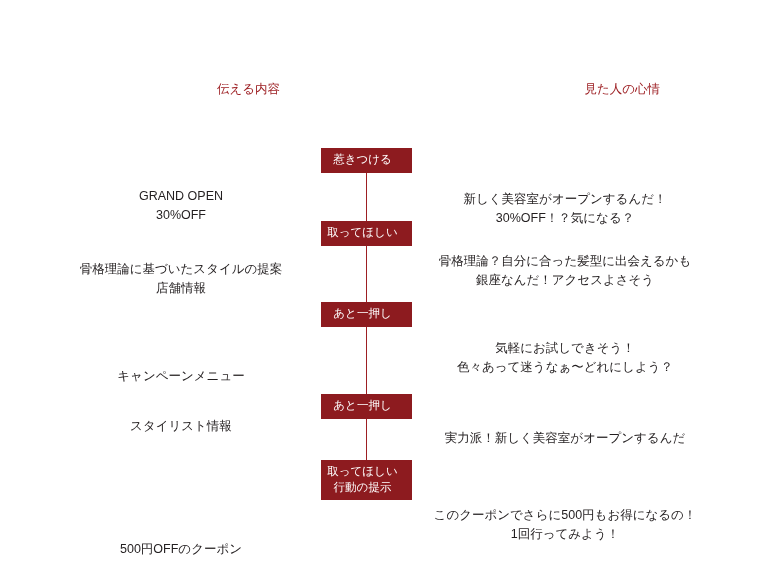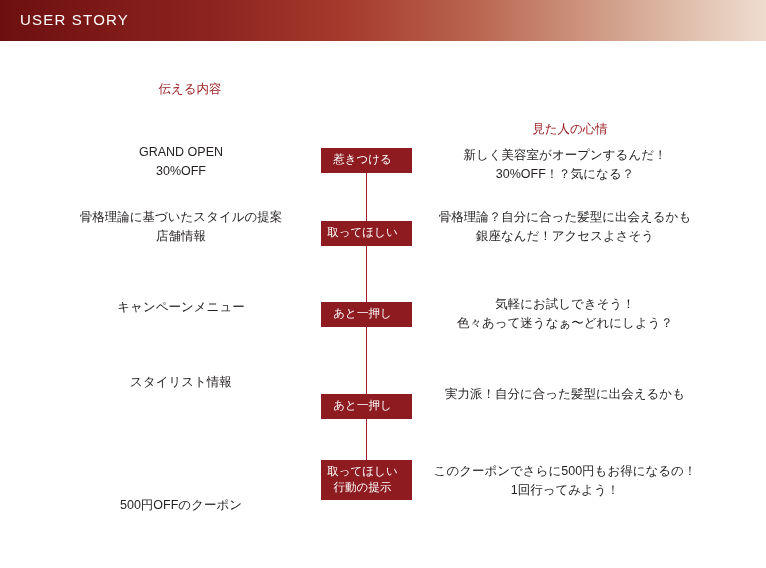--- a/index.html
+++ b/index.html
@@ -35,25 +35,25 @@
     color: #ffffff;
     font-size: 15px;
     letter-spacing: 1.2px;
     font-weight: normal;
   }
   
   .col-head {
     position: absolute;
     color: #9d1f23;
     font-size: 12.5px;
-    text-align: center;
+    text-align: right;
     white-space: nowrap;
   }
   .col-head.left  { left: 100px; top: 81px; width: 180px; }
-  .col-head.right { left: 480px; top: 81px; width: 180px; margin-top: 40px; }
+  .col-head.right { left: 480px; top: 81px; width: 180px; }
 
   
   .spine {
     position: absolute;
     left: 366px;
     top: 150px;
     width: 1px;
     height: 335px;
     background: #9d1f23;
   }
@@ -64,20 +64,21 @@
     left: 0;
     width: 766px;
   }
   .left-text, .right-text {
     position: absolute;
     font-size: 12.5px;
     color: #231f20;
     line-height: 1.55;
     text-align: center;
     white-space: pre-line;
+    margin-top: 44px;
   }
   .left-text  { left: 60px;  width: 242px; }
   .right-text { left: 420px; width: 290px; }
 
   .chip {
     position: absolute;
     left: 321px;
     width: 91px;
     background: #8d1b1f;
     color: #ffffff;
@@ -87,56 +88,53 @@
     padding: 4px 8px 5px 0;
     box-sizing: border-box;
     white-space: pre-line;
   }
 </style>
 </head>
 <body>
 
 <div class="slide">
 
-  <div class="header">
-    <div class="header-title">USER STORY</div>
-  </div>
 
   <div class="col-head left">伝える内容</div>
   <div class="col-head right">見た人の心情</div>
 
   <div class="spine"></div>
 
   <div class="row" style="top:0">
     <div class="left-text" style="top:143px">GRAND OPEN
 30%OFF</div>
     <div class="chip" style="top:148px">惹きつける</div>
     <div class="right-text" style="top:146px">新しく美容室がオープンするんだ！
 30%OFF！？気になる？</div>
   </div>
 
   <div class="row" style="top:0">
-    <div class="left-text" style="top:208px">骨格理論に基づいたスタイルの提案
+    <div class="left-text" style="top:216px">骨格理論に基づいたスタイルの提案
 店舗情報</div>
     <div class="chip" style="top:221px">取ってほしい</div>
     <div class="right-text" style="top:208px">骨格理論？自分に合った髪型に出会えるかも
 銀座なんだ！アクセスよさそう</div>
   </div>
 
   <div class="row" style="top:0">
-    <div class="left-text" style="top:298px">キャンペーンメニュー</div>
+    <div class="left-text" style="top:323px">キャンペーンメニュー</div>
     <div class="chip" style="top:302px">あと一押し</div>
     <div class="right-text" style="top:295px">気軽にお試しできそう！
 色々あって迷うなぁ〜どれにしよう？</div>
   </div>
 
   <div class="row" style="top:0">
     <div class="left-text" style="top:373px">スタイリスト情報</div>
     <div class="chip" style="top:394px">あと一押し</div>
-    <div class="right-text" style="top:385px">実力派！自分に合った髪型に出会えるかも</div>
+    <div class="right-text" style="top:385px">実力派！新しく美容室がオープンするんだ</div>
   </div>
 
   <div class="row" style="top:0">
     <div class="left-text" style="top:496px">500円OFFのクーポン</div>
     <div class="chip" style="top:460px">取ってほしい
 行動の提示</div>
     <div class="right-text" style="top:462px">このクーポンでさらに500円もお得になるの！
 1回行ってみよう！</div>
   </div>
 

